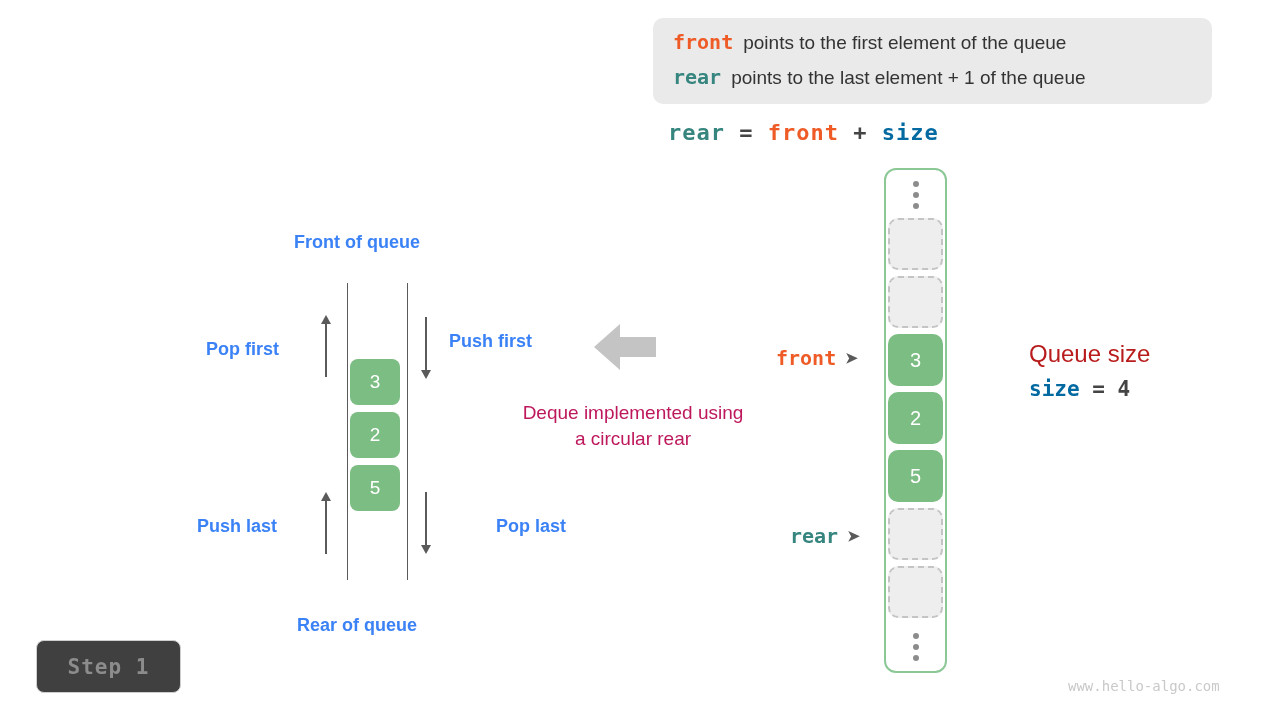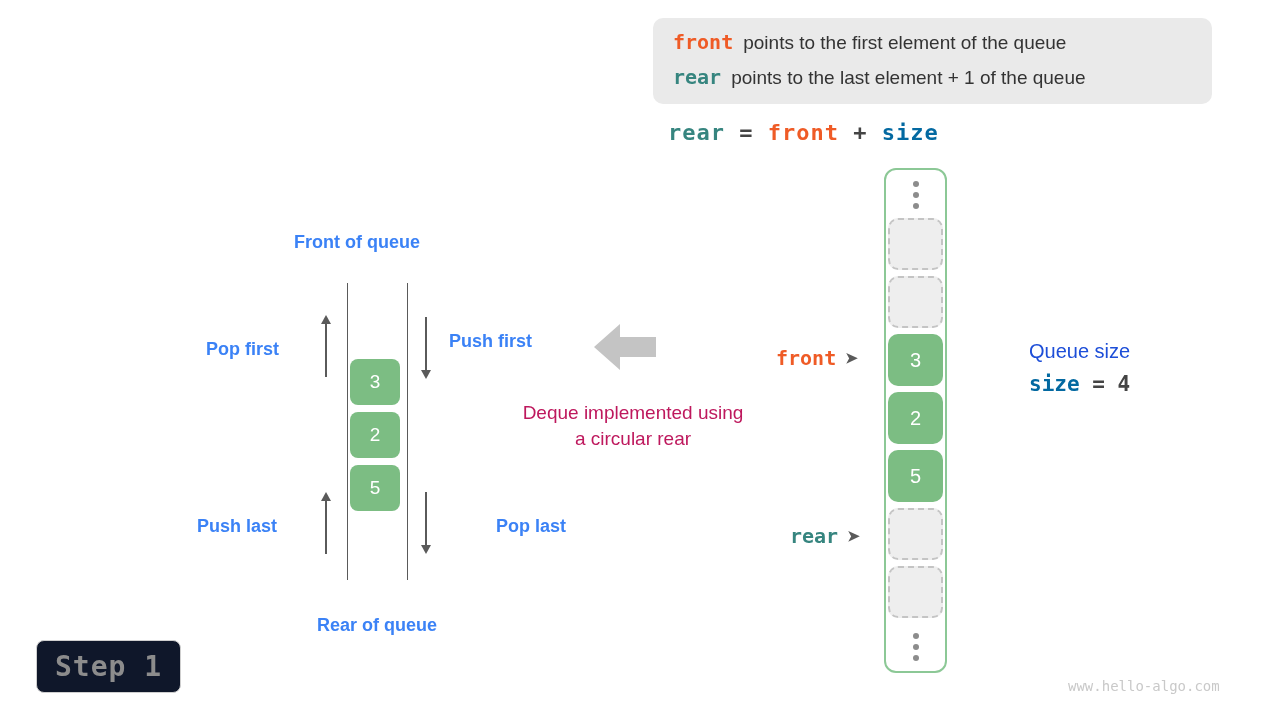--- a/index.html
+++ b/index.html
@@ -68,21 +68,21 @@
 
   
   .lbl-bold {
     position: absolute;
     font-size: 18px;
     font-weight: bold;
     color: #3b82f6;
     white-space: nowrap;
   }
   #front-of-queue { left: 294px; top: 232px; }
-  #rear-of-queue  { left: 297px; top: 615px; margin-left: 20px; }
+  #rear-of-queue  { left: 297px; top: 615px; }
   #pop-first      { left: 206px; top: 339px; }
   #push-first     { left: 449px; top: 331px; }
   #push-last      { left: 197px; top: 516px; }
   #pop-last       { left: 448px; top: 516px; margin-left: 48px; }
 
   .vline {
     position: absolute;
     width: 1px;
     background: #5a5a5a;
   }
@@ -223,48 +223,48 @@
   #ptr-front { left: 776px; top: 346px; }
   #ptr-rear  { left: 790px; top: 524px; }
 
   
   .size-block {
     position: absolute;
     left: 1029px;
     top: 340px;
   }
   .size-title {
-    font-size: 20px;
-    color: #1d4ed8;
+    font-size: 24px;
+    color: #b91c1c;
   }
   .size-code {
     margin-top: 9px;
     font-family: "DejaVu Sans Mono", monospace;
     font-weight: bold;
     font-size: 21px;
     color: #444444;
     white-space: pre;
   }
 
   
   .step-badge {
     position: absolute;
     left: 36px;
     top: 640px;
     width: 145px;
     height: 53px;
     border: 1px solid #cfcfcf;
     border-radius: 8px;
-    background: #0f172a;
+    background: #404040;
     display: flex;
     align-items: center;
     justify-content: center;
     font-family: "DejaVu Sans Mono", monospace;
     font-weight: bold;
-    font-size: 28px;
+    font-size: 21px;
     color: #8c8c8c;
     letter-spacing: 1px;
     box-sizing: border-box;
   }
   .watermark {
     position: absolute;
     left: 1068px;
     top: 678px;
     font-family: "DejaVu Sans Mono", monospace;
     font-size: 14px;

